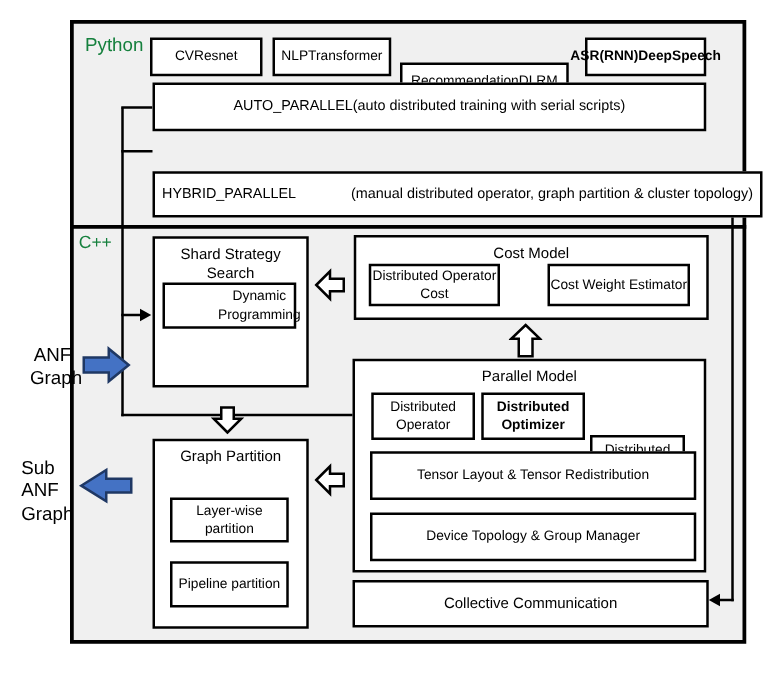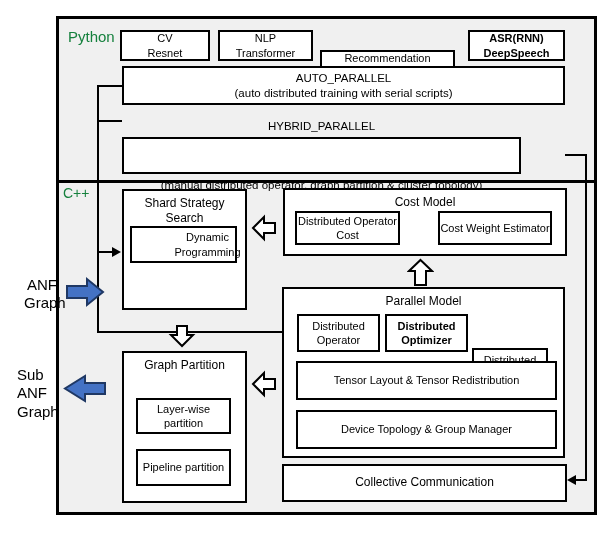--- a/index.html
+++ b/index.html
@@ -2,21 +2,21 @@
 <html><head>
 <meta charset="utf-8">
 <style>
   html,body{margin:0;padding:0;background:#fff;}
   .stage{position:relative;width:616px;height:539px;background:#fff;
          font-family:"Liberation Sans",sans-serif;color:#000;overflow:hidden;}
   .abs{position:absolute;box-sizing:border-box;}
   .frame{border:3px solid #000;background:#f0f0f0;}
   .divider{background:#000;}
   .seclabel{color:#15803d;font-size:15px;line-height:1;}
-  .box{background:#fff;border:2px solid #000;display:flex;flex-direction:column;
+  .box{background:#fff;border:2px solid #000;display:flex;flex-direction:row;
        align-items:center;justify-content:center;text-align:center;
        font-size:11px;line-height:1.3;}
   .gbox{background:#fff;border:2px solid #000;text-align:center;
         font-size:12px;line-height:1.25;padding-top:5px;}
   .hl,.vl{background:#000;}
   .ahr{width:0;height:0;border-top:5px solid transparent;border-bottom:5px solid transparent;
        border-left:9px solid #000;}
   .ahl{width:0;height:0;border-top:5px solid transparent;border-bottom:5px solid transparent;
        border-right:9px solid #000;}
   .iolabel{font-size:15px;line-height:1.22;}
@@ -101,21 +101,21 @@
   </div>
   <div class="abs box" style="left:468px;top:30px;width:97px;height:31px;font-weight:bold;">
     <span>ASR(RNN)</span>
     <span>DeepSpeech</span>
   </div>
 
   <div class="abs box" style="left:122px;top:66px;width:443px;height:39px;font-size:11.5px;">
     <span>AUTO_PARALLEL</span>
     <span>(auto distributed training with serial scripts)</span>
   </div>
-  <div class="abs box" style="left:122px;top:137px;width:399px;height:37px;font-size:11.5px;gap:44px;">
+  <div class="abs box" style="left:122px;top:137px;width:488px;height:37px;font-size:11.5px;gap:44px;">
     <span>HYBRID_PARALLEL</span>
     <span>(manual distributed operator, graph partition &amp; cluster topology)</span>
   </div>
 
   <div class="abs gbox" style="left:122px;top:189px;width:125px;height:121px;">
     <span>Shard Strategy Search</span>
   </div>
   <div class="abs box" style="left:130px;top:226px;width:107px;height:37px;padding-left:48px;">
     <span>Dynamic Programming</span>
   </div>

